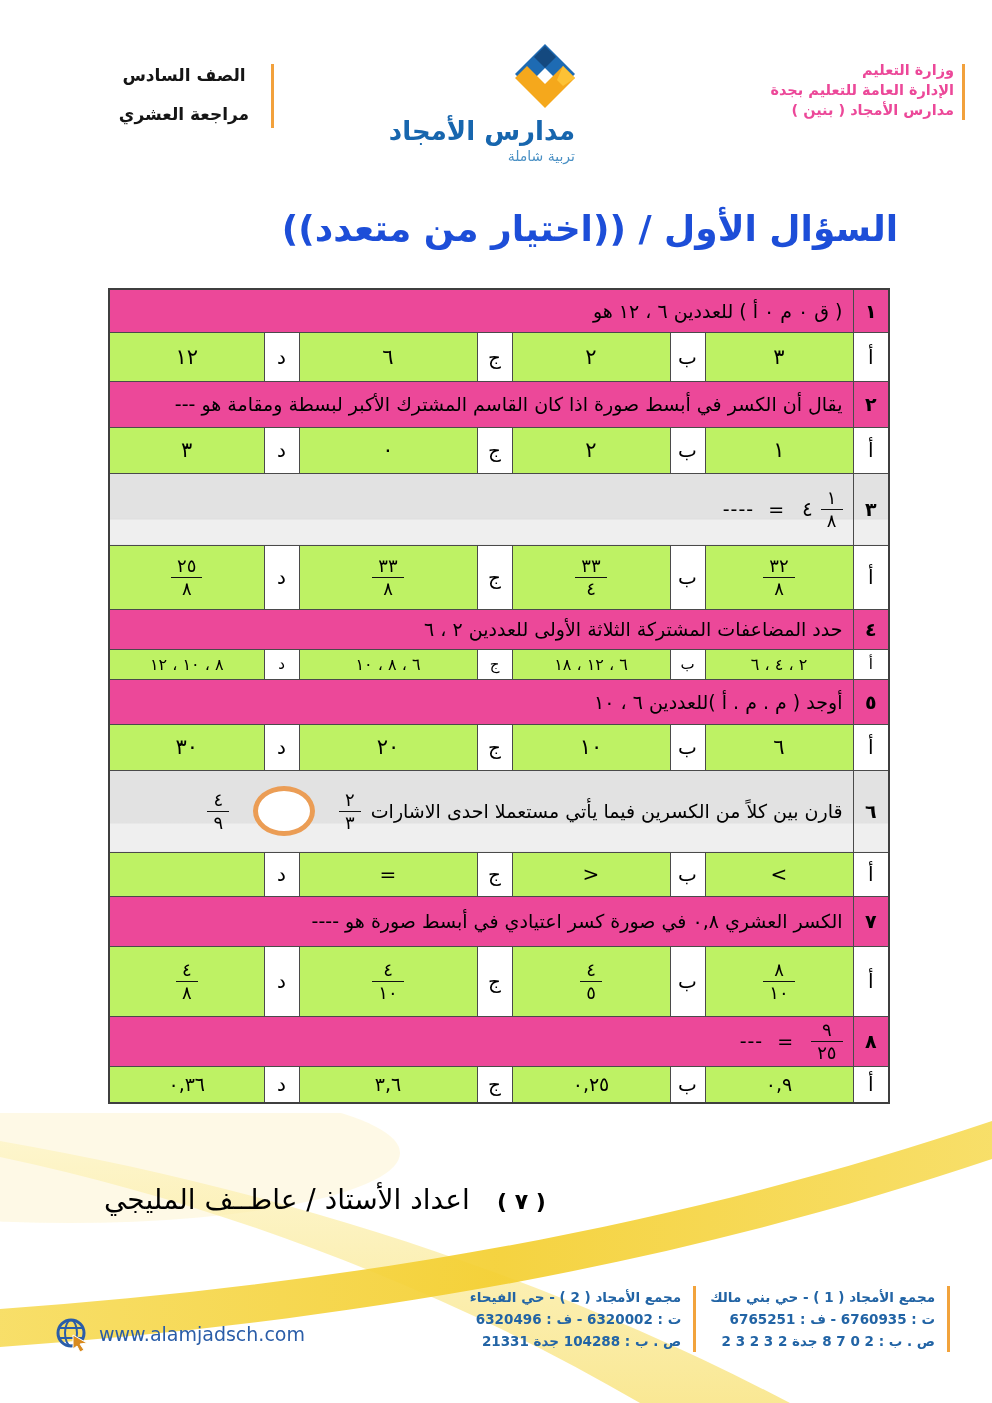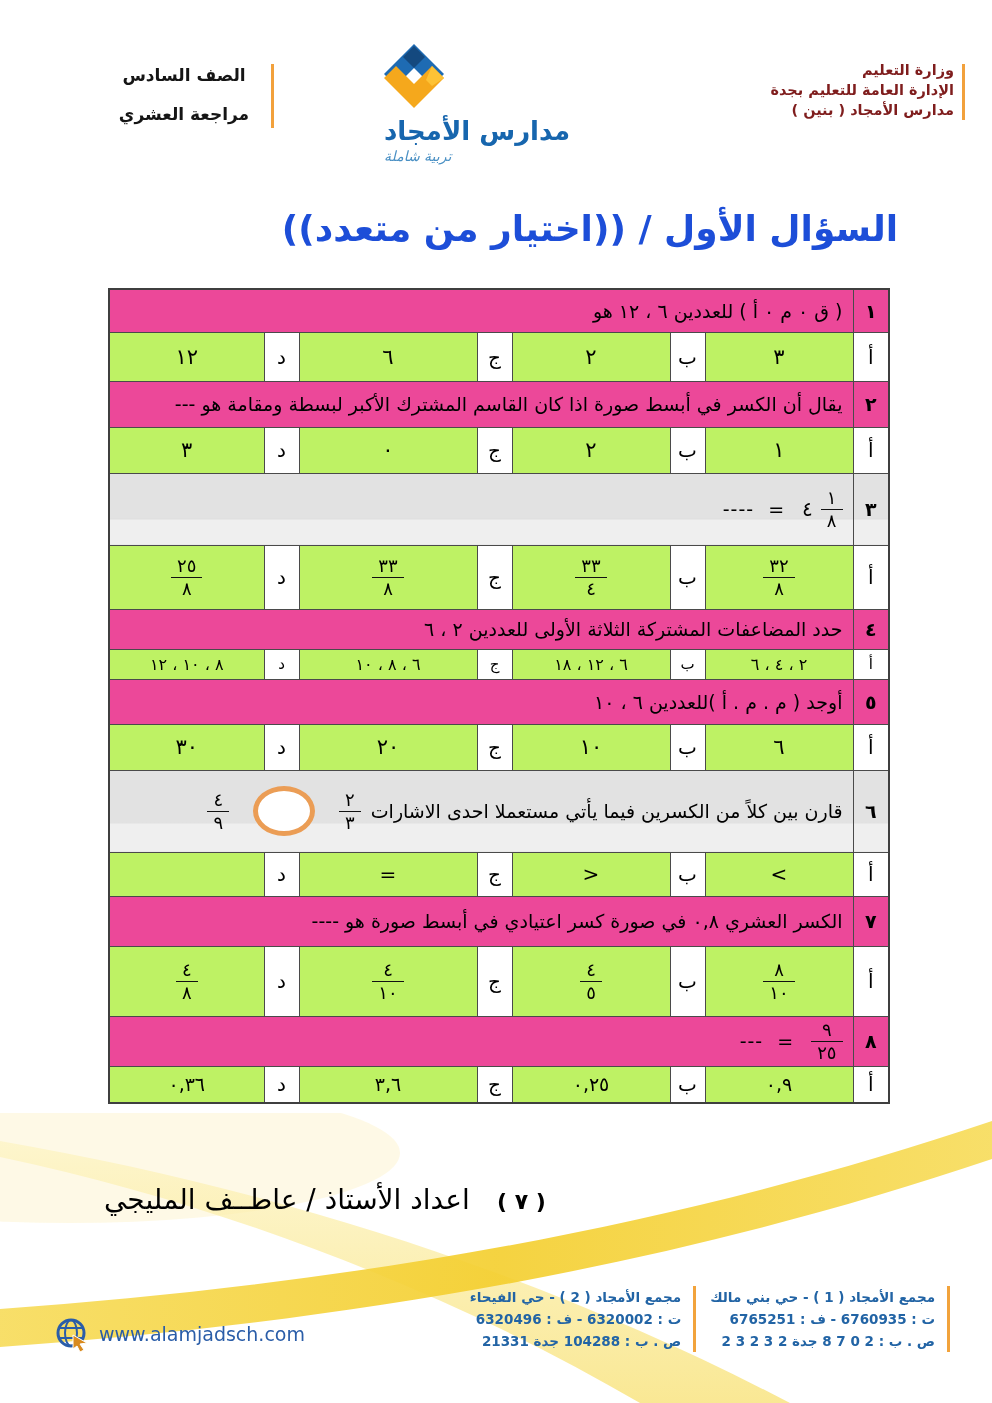--- a/index.html
+++ b/index.html
@@ -8,26 +8,26 @@
     background:#ffffff;font-family:"DejaVu Sans",sans-serif;color:#000;
   }
   
   .hdr-left{
     position:absolute;left:86px;top:56px;width:196px;text-align:center;
     font-size:17px;font-weight:600;color:#151515;line-height:39px;direction:rtl;
   }
   .v-divider{position:absolute;width:3px;background:#f2a13c;}
   .div-left{left:271px;top:64px;height:64px;}
   .div-right{left:962px;top:64px;height:56px;}
-  .logo{position:absolute;left:384px;top:44px;width:200px;text-align:left;}
+  .logo{position:absolute;left:375px;top:44px;width:200px;text-align:right;}
   .logo-name{font-size:26px;font-weight:bold;color:#1766ae;line-height:30px;margin-top:4px;direction:rtl;}
-  .logo-tag{font-size:14px;color:#4a90c4;line-height:20px;direction:rtl;font-style:italic;}
+  .logo-tag{font-size:14px;color:#4a90c4;line-height:20px;direction:rtl;}
   .hdr-right{
     position:absolute;left:698px;top:60px;width:256px;text-align:right;direction:rtl;
-    color:#7f1d1d;font-weight:bold;font-size:14.5px;line-height:20px;
+    color:#ec4899;font-weight:bold;font-size:14.5px;line-height:20px;
   }
   
   .page-title{
     position:absolute;top:208px;right:94px;direction:rtl;
     font-size:36px;font-weight:bold;color:#1d4ed8;margin-left:36px;
   }
   
   table.quiz{
     position:absolute;left:108px;top:288px;width:780px;
     direction:rtl;border-collapse:collapse;table-layout:fixed;

